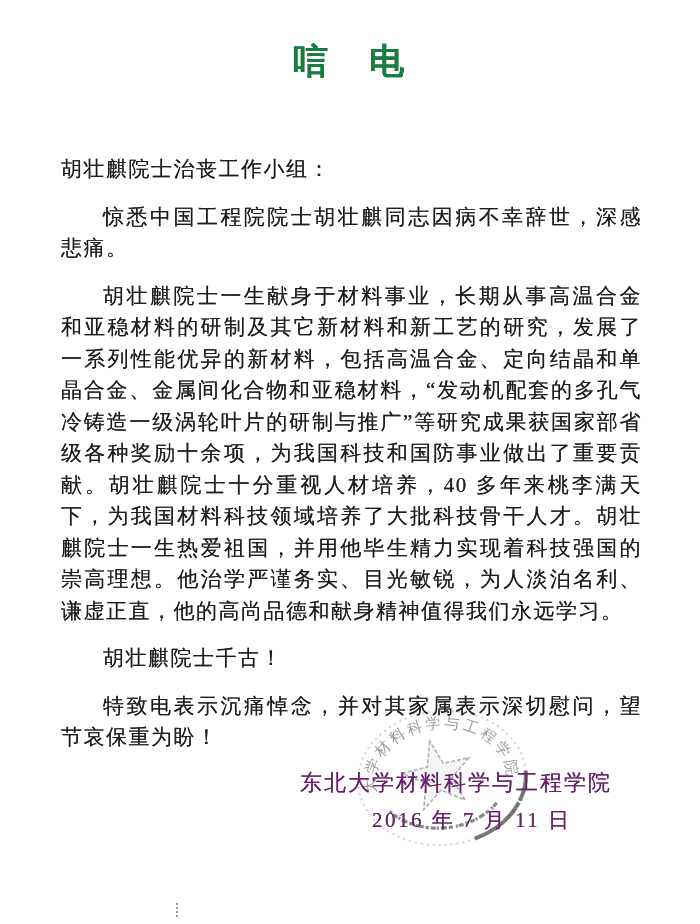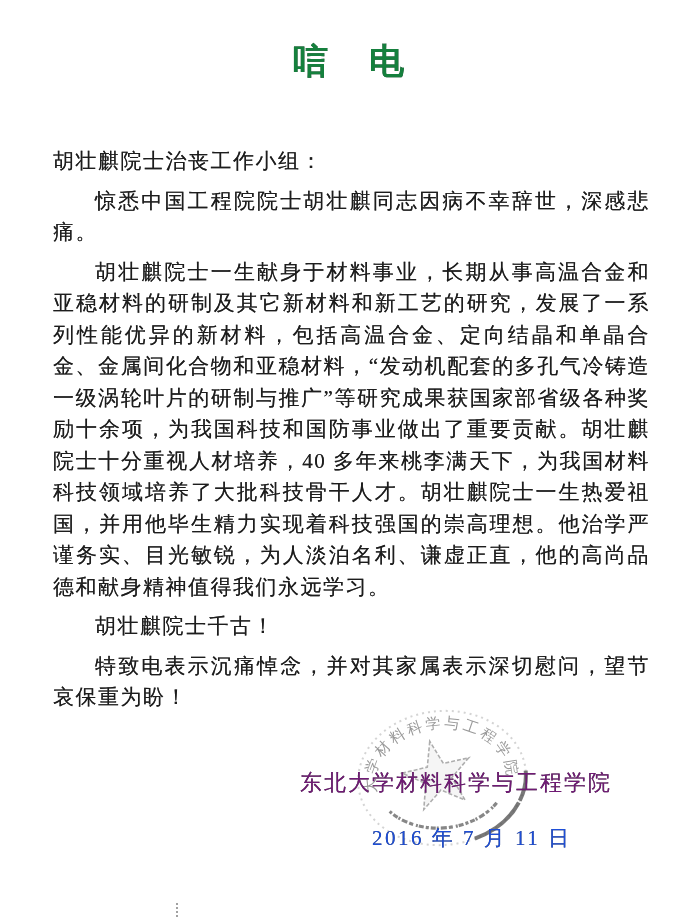--- a/index.html
+++ b/index.html
@@ -33,43 +33,43 @@
     top: 138px;
     width: 613px;
     font-size: 21px;
     line-height: 31.5px;
     letter-spacing: 1.5px;
     color: #1d1d1d;
     text-align: justify;
     text-shadow: 0 0 0.4px #4a4a4a;
   }
   .doc-body p {
-    margin: 8px;
+    margin: 16px;
     text-indent: 2em;
   }
   .doc-body p.salutation {
     text-indent: 0;
   }
   .sig-org {
     position: absolute;
     left: 300px;
     top: 768px;
     font-size: 22px;
     letter-spacing: 2px;
     color: #701a75;
     z-index: 3;
     text-shadow: 0 0 0.4px #4a4a4a;
   }
   .sig-date {
     position: absolute;
     left: 372px;
-    top: 824px;
+    top: 806px;
     font-size: 21px;
     letter-spacing: 2.5px;
-    color: #1d4ed8;
+    color: #701a75;
     z-index: 3;
     text-shadow: 0 0 0.4px #4a4a4a;
   }
   .seal {
     position: absolute;
     left: 338px;
     top: 698px;
     width: 212px;
     height: 160px;
     z-index: 2;

